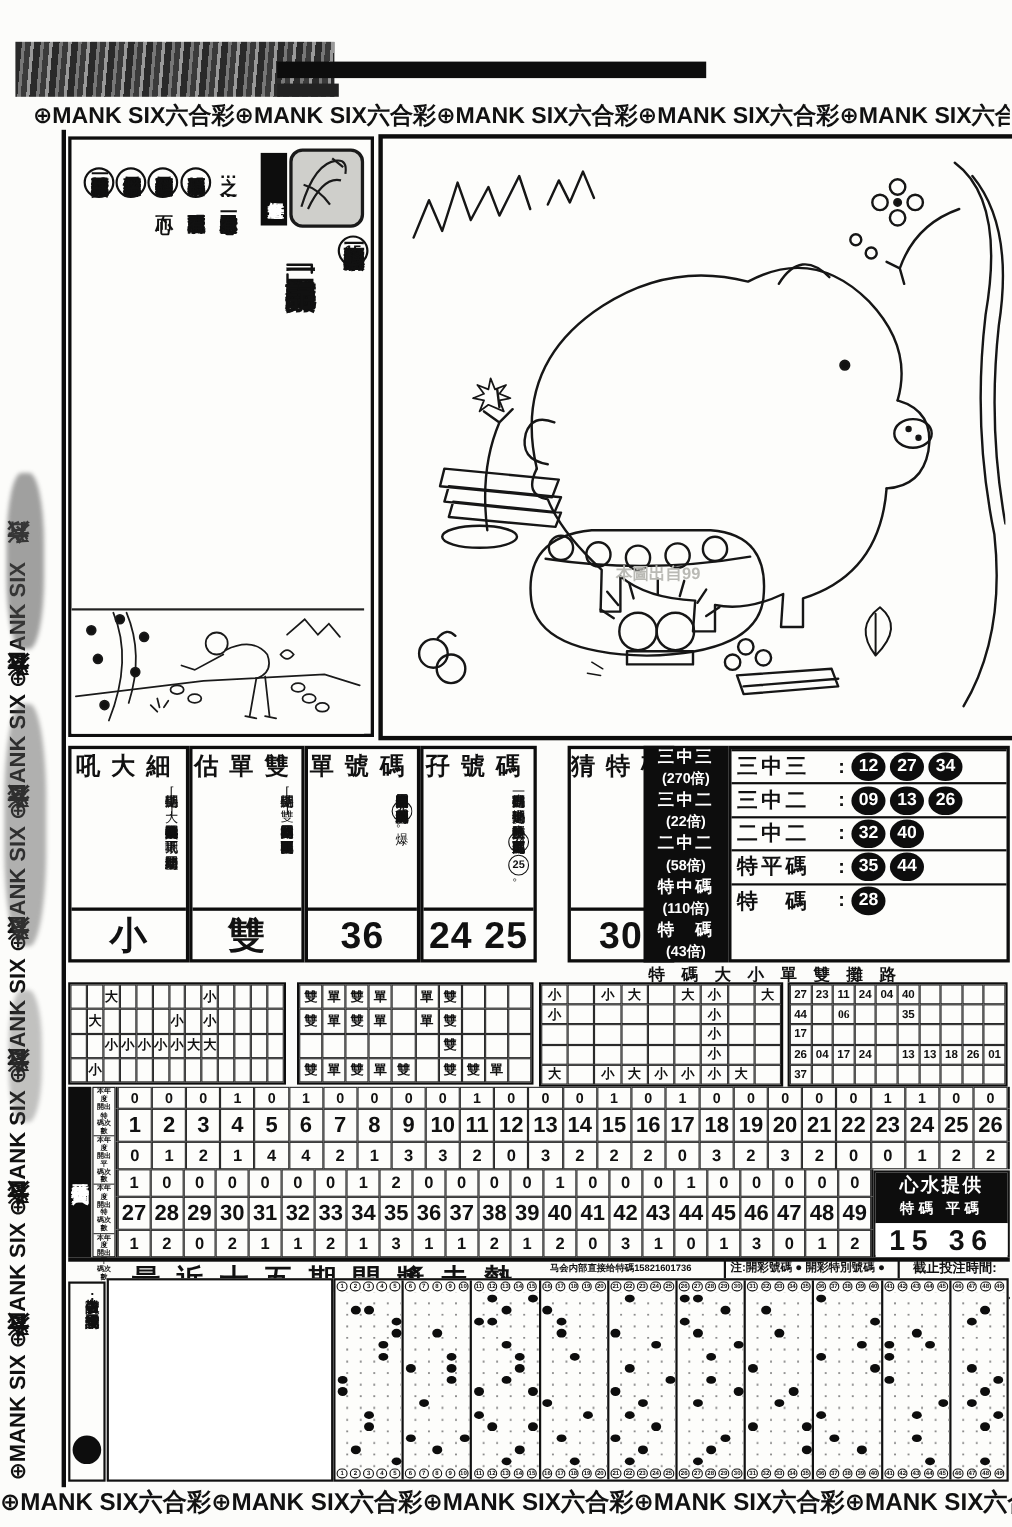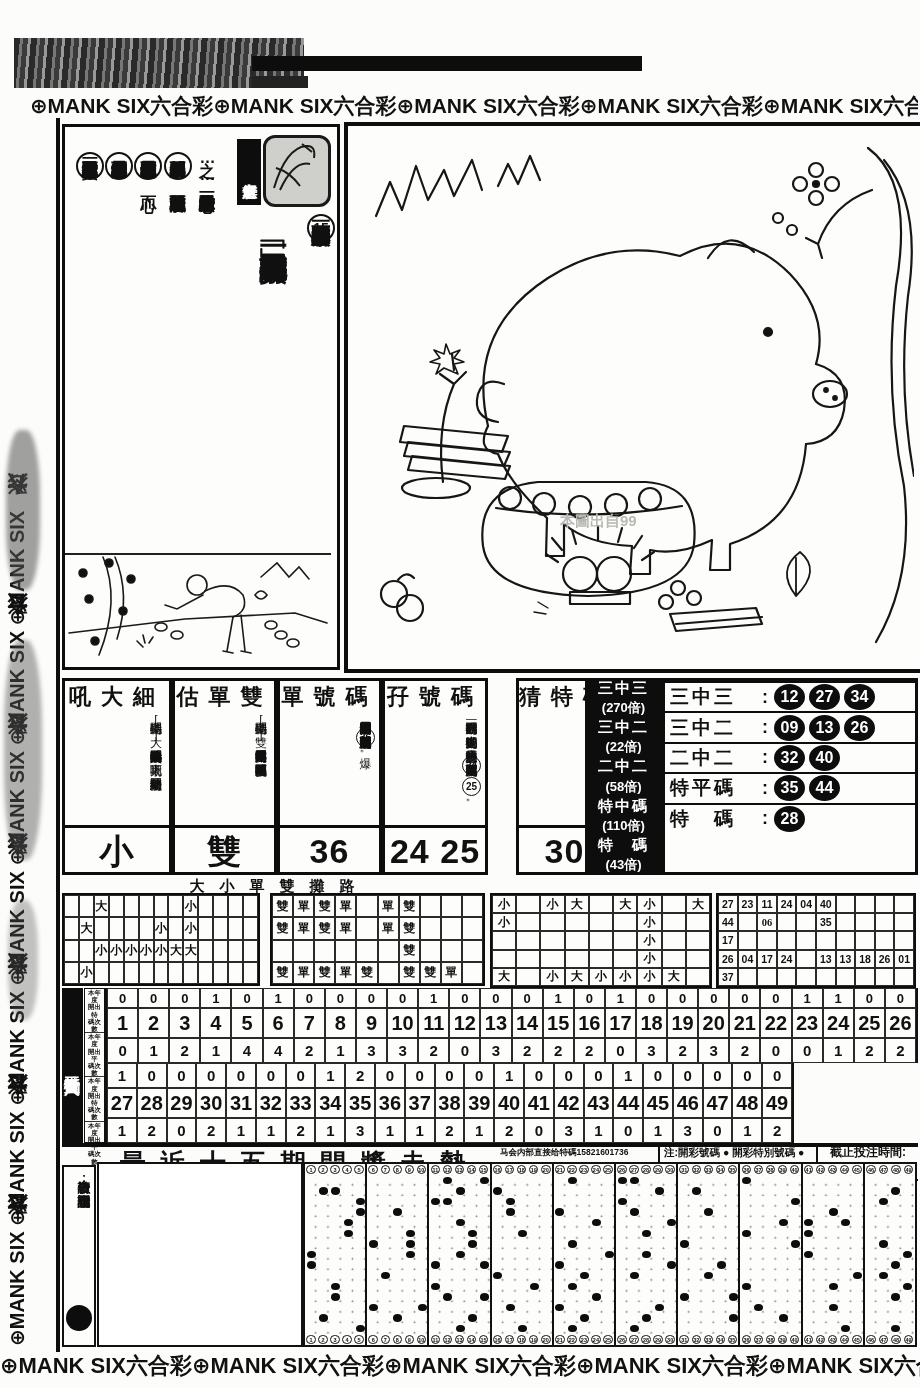--- a/index.html
+++ b/index.html
@@ -312,21 +312,21 @@
           <span class="bnum">44</span>
         </div>
         <div class="selrow">
           <span class="sellabel">特　碼</span>
           <span class="selcolon">:</span>
           <span class="bnum">28</span>
         </div>
       </div>
   </div>
 
-  <div class="abs thead" style="left:62px;top:877px;width:420px;text-align:center;">大　小　單　雙　攤　路</div>
+  <div class="abs thead" style="left:487px;top:877px;width:430px;text-align:center;">特　碼　大　小　單　雙　攤　路</div>
 
   <div class="abs grid" id="gridA" style="left: 62px; top: 893px; width: 198px; height: 93px; grid-template-columns: repeat(13, 1fr); grid-template-rows: repeat(4, 1fr);">
       <div class="cell" style="font-size: 12px;"></div>
       <div class="cell" style="font-size: 12px;"></div>
       <div class="cell" style="font-size: 12px;">大</div>
       <div class="cell" style="font-size: 12px;"></div>
       <div class="cell" style="font-size: 12px;"></div>
       <div class="cell" style="font-size: 12px;"></div>
       <div class="cell" style="font-size: 12px;"></div>
       <div class="cell" style="font-size: 12px;"></div>
@@ -534,20 +534,27 @@
         <div>開出特</div>
         <div>碼次數</div>
       </div>
       <div class="rlab">
         <div>本年度</div>
         <div>開出平</div>
         <div>碼次數</div>
       </div>
     </div>
   <div class="abs tblwrap" id="scale-table">
+    <div class="hintbox">
+      <div class="hint-top">
+        <div class="hint-t1">心水提供</div>
+        <div class="hint-t2">特碼 平碼</div>
+      </div>
+      <div class="hint-nums">15 36</div>
+    </div>
   <div class="trow" style="grid-template-columns: repeat(26, 1fr); height: 20px;">
         <div class="cell" style="font-size: 13px; font-weight: 600;">0</div>
         <div class="cell" style="font-size: 13px; font-weight: 600;">0</div>
         <div class="cell" style="font-size: 13px; font-weight: 600;">0</div>
         <div class="cell" style="font-size: 13px; font-weight: 600;">1</div>
         <div class="cell" style="font-size: 13px; font-weight: 600;">0</div>
         <div class="cell" style="font-size: 13px; font-weight: 600;">1</div>
         <div class="cell" style="font-size: 13px; font-weight: 600;">0</div>
         <div class="cell" style="font-size: 13px; font-weight: 600;">0</div>
         <div class="cell" style="font-size: 13px; font-weight: 600;">0</div>

